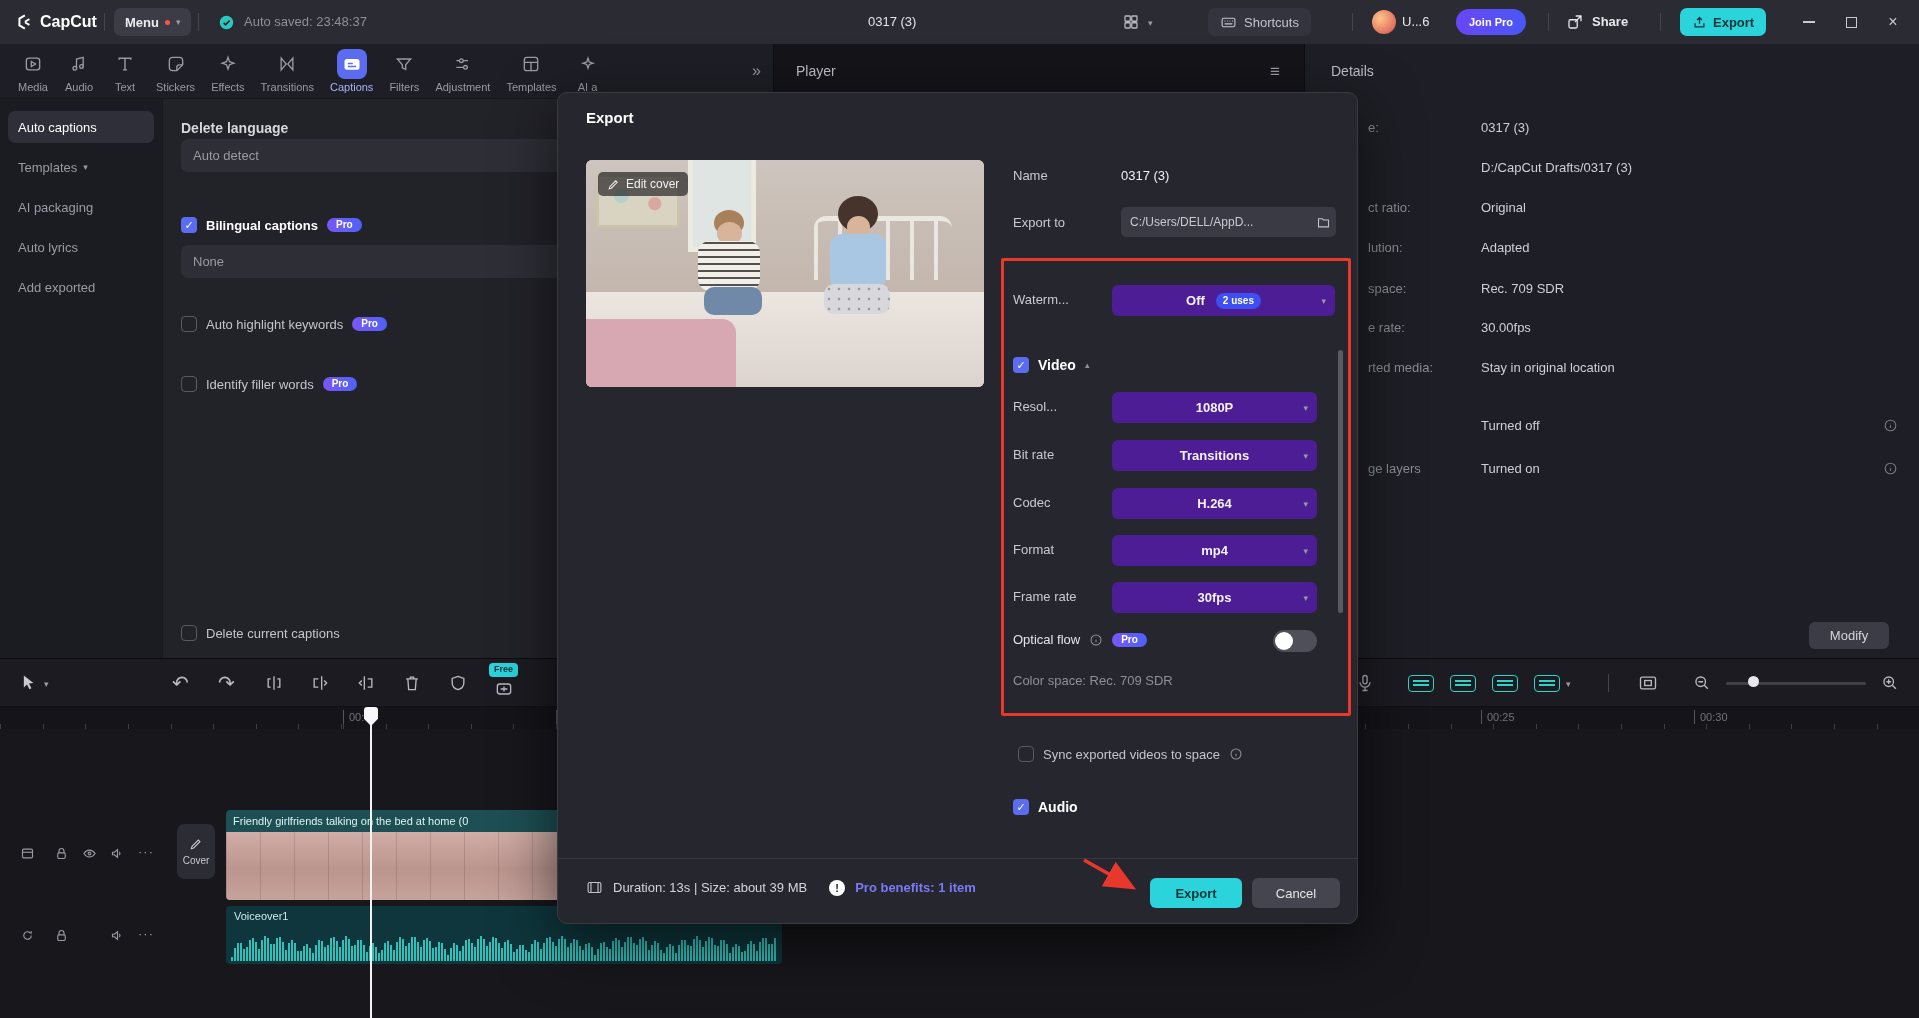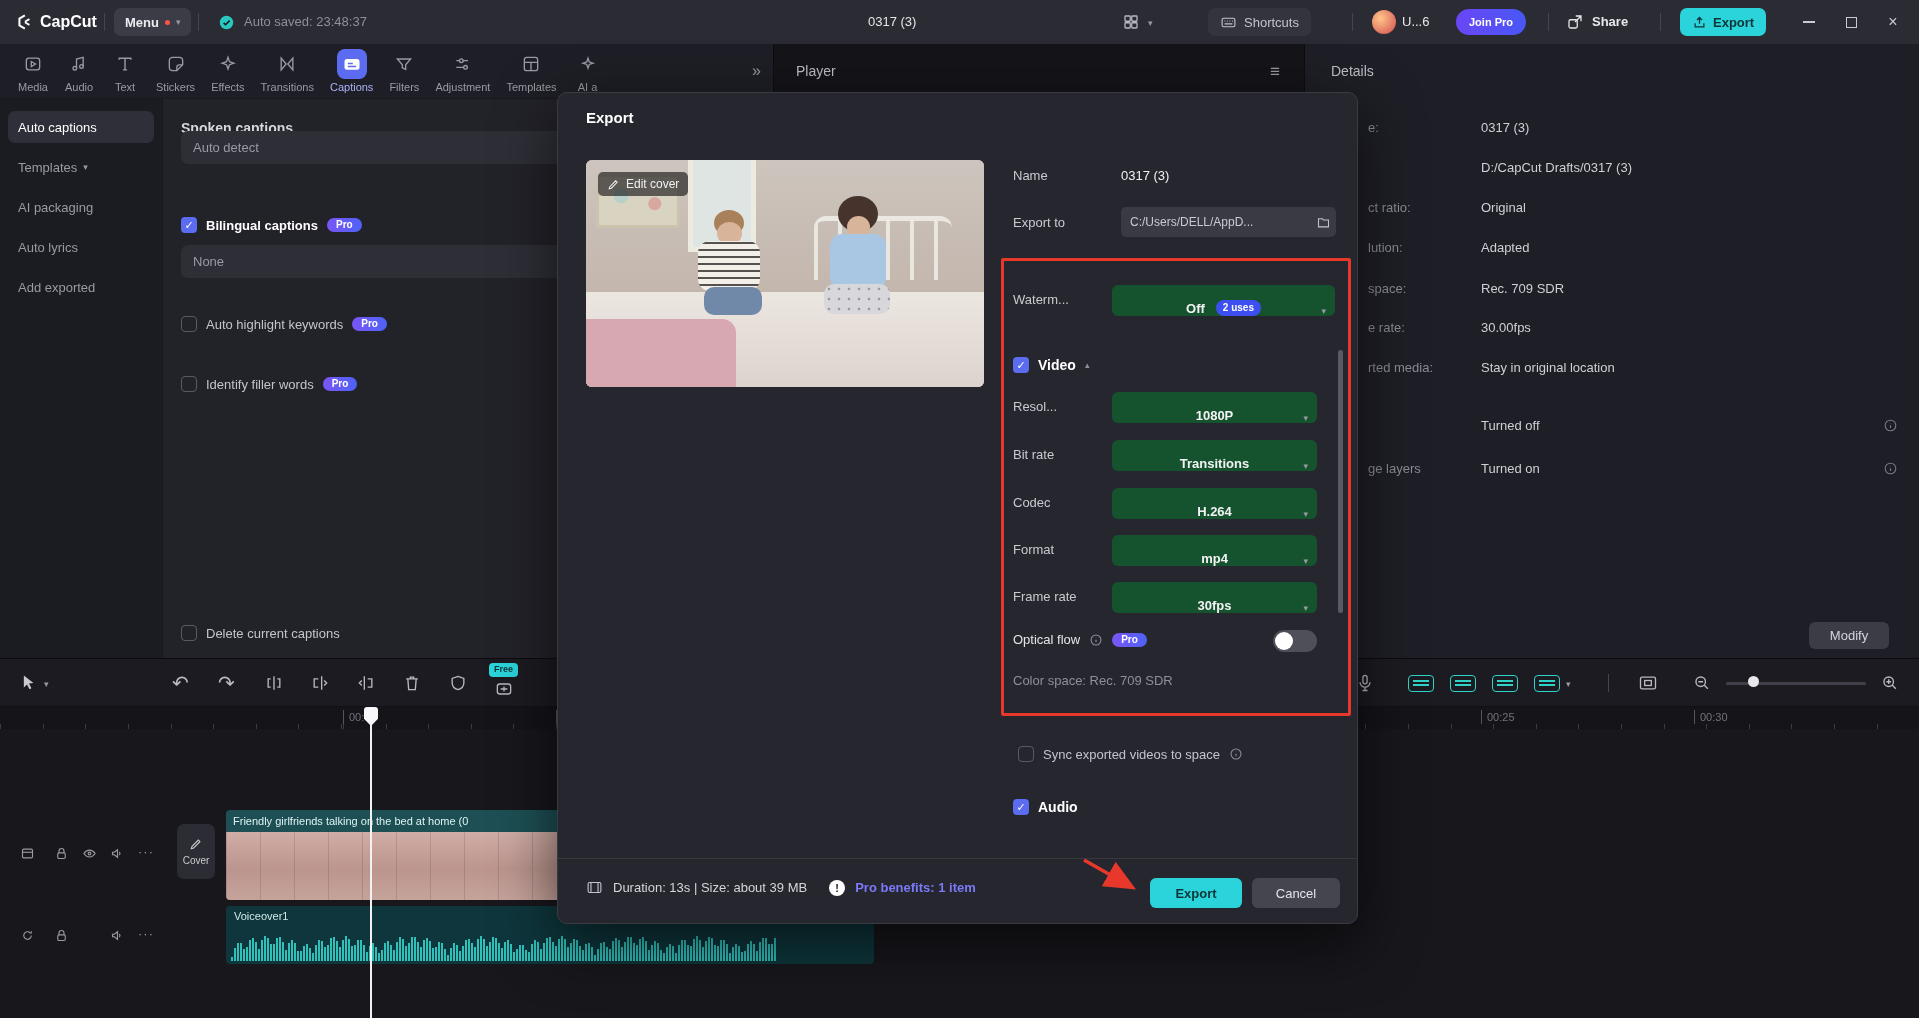--- a/index.html
+++ b/index.html
@@ -68,21 +68,21 @@
 .teal-ic i+i{top:8px}
 .ruler{position:absolute;left:0;top:49px;width:100%;height:22px;background:#141419;
   background-image:repeating-linear-gradient(90deg,#3c3c44 0 1px,transparent 1px 42.6px);
   background-size:100% 5px;background-repeat:repeat-x;background-position:343px bottom}
 .rlabel{position:absolute;top:3px;font-size:11px;color:#72727c;border-left:1px solid #55555e;padding-left:5px;line-height:14px}
 .trk-ic{position:absolute;color:#9a9aa2}
 .cover-btn{position:absolute;left:177px;top:166px;width:38px;height:55px;background:#2c2c35;border-radius:7px;display:flex;flex-direction:column;align-items:center;justify-content:center;gap:4px;color:#c9c9d0;font-size:10px}
 .vclip{position:absolute;left:226px;top:152px;width:556px;height:90px;border-radius:4px;overflow:hidden}
 .vclip-title{height:22px;background:#1d4f54;color:#ddf3f3;font-size:11px;line-height:22px;padding:0 7px;white-space:nowrap;overflow:hidden}
 .vclip-thumbs{height:68px;background-image:repeating-linear-gradient(90deg,rgba(0,0,0,.12) 0 1px,transparent 1px 34px),linear-gradient(180deg,#d0ada6,#bb958e 55%,#c5a39b)}
-.aclip{position:absolute;left:226px;top:248px;width:648px;height:58px;background:#0e363c;border-radius:4px;overflow:hidden}
+.aclip{position:absolute;left:226px;top:248px;width:556px;height:58px;background:#0e363c;border-radius:4px;overflow:hidden}
 .aclip-label{position:absolute;left:8px;top:4px;font-size:11px;color:#cfe9e9}
 .wave{position:absolute;left:5px;right:5px;bottom:3px;height:30px;display:flex;align-items:flex-end}
 .wave i{width:2px;margin-right:1px;background:#2fc0ba;display:block;flex:0 0 2px}
 .playhead-line{position:absolute;left:370px;top:49px;width:2px;height:311px;background:#f2f2f4;z-index:9}
 .playhead-handle{position:absolute;left:364px;top:49px;width:14px;height:19px;background:#f8f8fa;clip-path:polygon(0 0,100% 0,100% 62%,50% 100%,0 62%);border-radius:3px;z-index:10}
 .slider-track{position:absolute;left:1726px;top:23px;width:140px;height:3px;background:#40404a;border-radius:2px}
 .slider-dot{position:absolute;left:1748px;top:17px;width:11px;height:11px;border-radius:50%;background:#e8e8ec}
 
 .dialog{position:absolute;left:557px;top:92px;width:801px;height:832px;background:#26262f;border:1px solid #3a3a42;border-radius:10px;box-shadow:0 18px 60px rgba(0,0,0,.6);z-index:50}
 .dlg-title{position:absolute;left:28px;top:16px;font-size:15px;font-weight:700;color:#fff}
@@ -99,21 +99,21 @@
 .sc-p1-legs{position:absolute;left:118px;top:127px;width:58px;height:28px;background:#7189a8;border-radius:10px}
 .sc-p2-hair{position:absolute;left:252px;top:36px;width:40px;height:36px;background:#46342c;border-radius:50%}
 .sc-p2-head{position:absolute;left:261px;top:56px;width:23px;height:22px;background:#d8b49a;border-radius:50%}
 .sc-p2-body{position:absolute;left:244px;top:74px;width:56px;height:56px;background:#a9c6e2;border-radius:12px}
 .sc-p2-legs{position:absolute;left:238px;top:124px;width:66px;height:30px;background:#d8d8dc;border-radius:10px;background-image:radial-gradient(#9a9aa0 1.5px,transparent 1.6px);background-size:10px 10px}
 .edit-cover{position:absolute;left:12px;top:12px;height:24px;background:rgba(15,15,18,.62);border-radius:5px;display:flex;align-items:center;gap:6px;padding:0 9px;color:#f0f0f2;font-size:12px}
 .dlbl{position:absolute;left:455px;font-size:13px;color:#c9c9d0;white-space:nowrap}
 .dval{position:absolute;font-size:13px;color:#f2f2f5}
 .pathbox{position:absolute;left:563px;width:201px;height:30px;background:#3a3a44;border-radius:5px;display:flex;align-items:center;padding:0 9px;font-size:12px;color:#c9c9cf;white-space:nowrap;overflow:hidden}
 .folder-btn{position:absolute;left:752px;width:26px;height:30px;background:#3a3a44;border-radius:5px;display:flex;align-items:center;justify-content:center}
-.dd{position:absolute;height:31px;background:#14532d;border-radius:6px;display:flex;align-items:flex-end;justify-content:center;gap:11px;font-size:13px;font-weight:700;color:#f2f2f5}
+.dd{position:absolute;height:31px;background:#4c1d95;border-radius:6px;display:flex;align-items:center;justify-content:center;gap:11px;font-size:13px;font-weight:700;color:#f2f2f5}
 .dd .ddchev{position:absolute;right:9px;font-size:9px;color:#9a9aa4}
 .uses{background:#3d4ff0;color:#fff;font-size:10px;font-weight:700;padding:1px 7px;border-radius:8px;line-height:1.4}
 .vrow{position:absolute;left:455px;display:flex;align-items:center;gap:9px;font-size:14px;font-weight:700;color:#fff}
 .toggle{position:absolute;left:715px;width:44px;height:22px;border-radius:11px;background:#4f4f59}
 .toggle .knob{position:absolute;left:2px;top:2px;width:18px;height:18px;border-radius:50%;background:#fff}
 .muted{color:#8f8f99}
 .dlg-scrollbar{position:absolute;left:780px;top:257px;width:5px;height:263px;border-radius:3px;background:#5a5a63}
 .clipwrap{position:absolute;left:455px;top:706px;height:26px;overflow:hidden}
 .footer-div{position:absolute;left:0;right:0;top:765px;border-top:1px solid #38383f}
 .footer-left{position:absolute;left:28px;top:786px;display:flex;align-items:center;gap:10px;color:#d4d4da;font-size:13px}
@@ -307,22 +307,22 @@
           <span>AI packaging</span>
         </div>
       <div class="side-item" data-interactable="true">
           <span>Auto lyrics</span>
         </div>
       <div class="side-item" data-interactable="true">
           <span>Add exported</span>
         </div>
     </div>
     <div class="cap-content" data-interactable="false">
-      <span class="sec-title" style="left:18px;top:21px" data-interactable="false">Spoken captions</span>
-      <div class="dd-wide" style="left:18px;top:32px;width:560px" data-interactable="true">
+      <span class="sec-title" style="left:18px;top:21px" data-interactable="false">Delete language</span>
+      <div class="dd-wide" style="left:18px;top:40px;width:560px" data-interactable="true">
         <span>Auto detect</span>
       </div>
       <div class="cb-row" style="left:18px;top:118px" data-interactable="false">
         <span class="cb on" data-interactable="true">
             <span class="tick">✓</span>
           </span>
         <span style="color:#fff;font-weight:700" data-interactable="false">Bilingual captions</span>
         <span class="pro" data-interactable="false">Pro</span>
       </div>
       <div class="dd-wide" style="left:18px;top:146px;width:560px" data-interactable="true">

